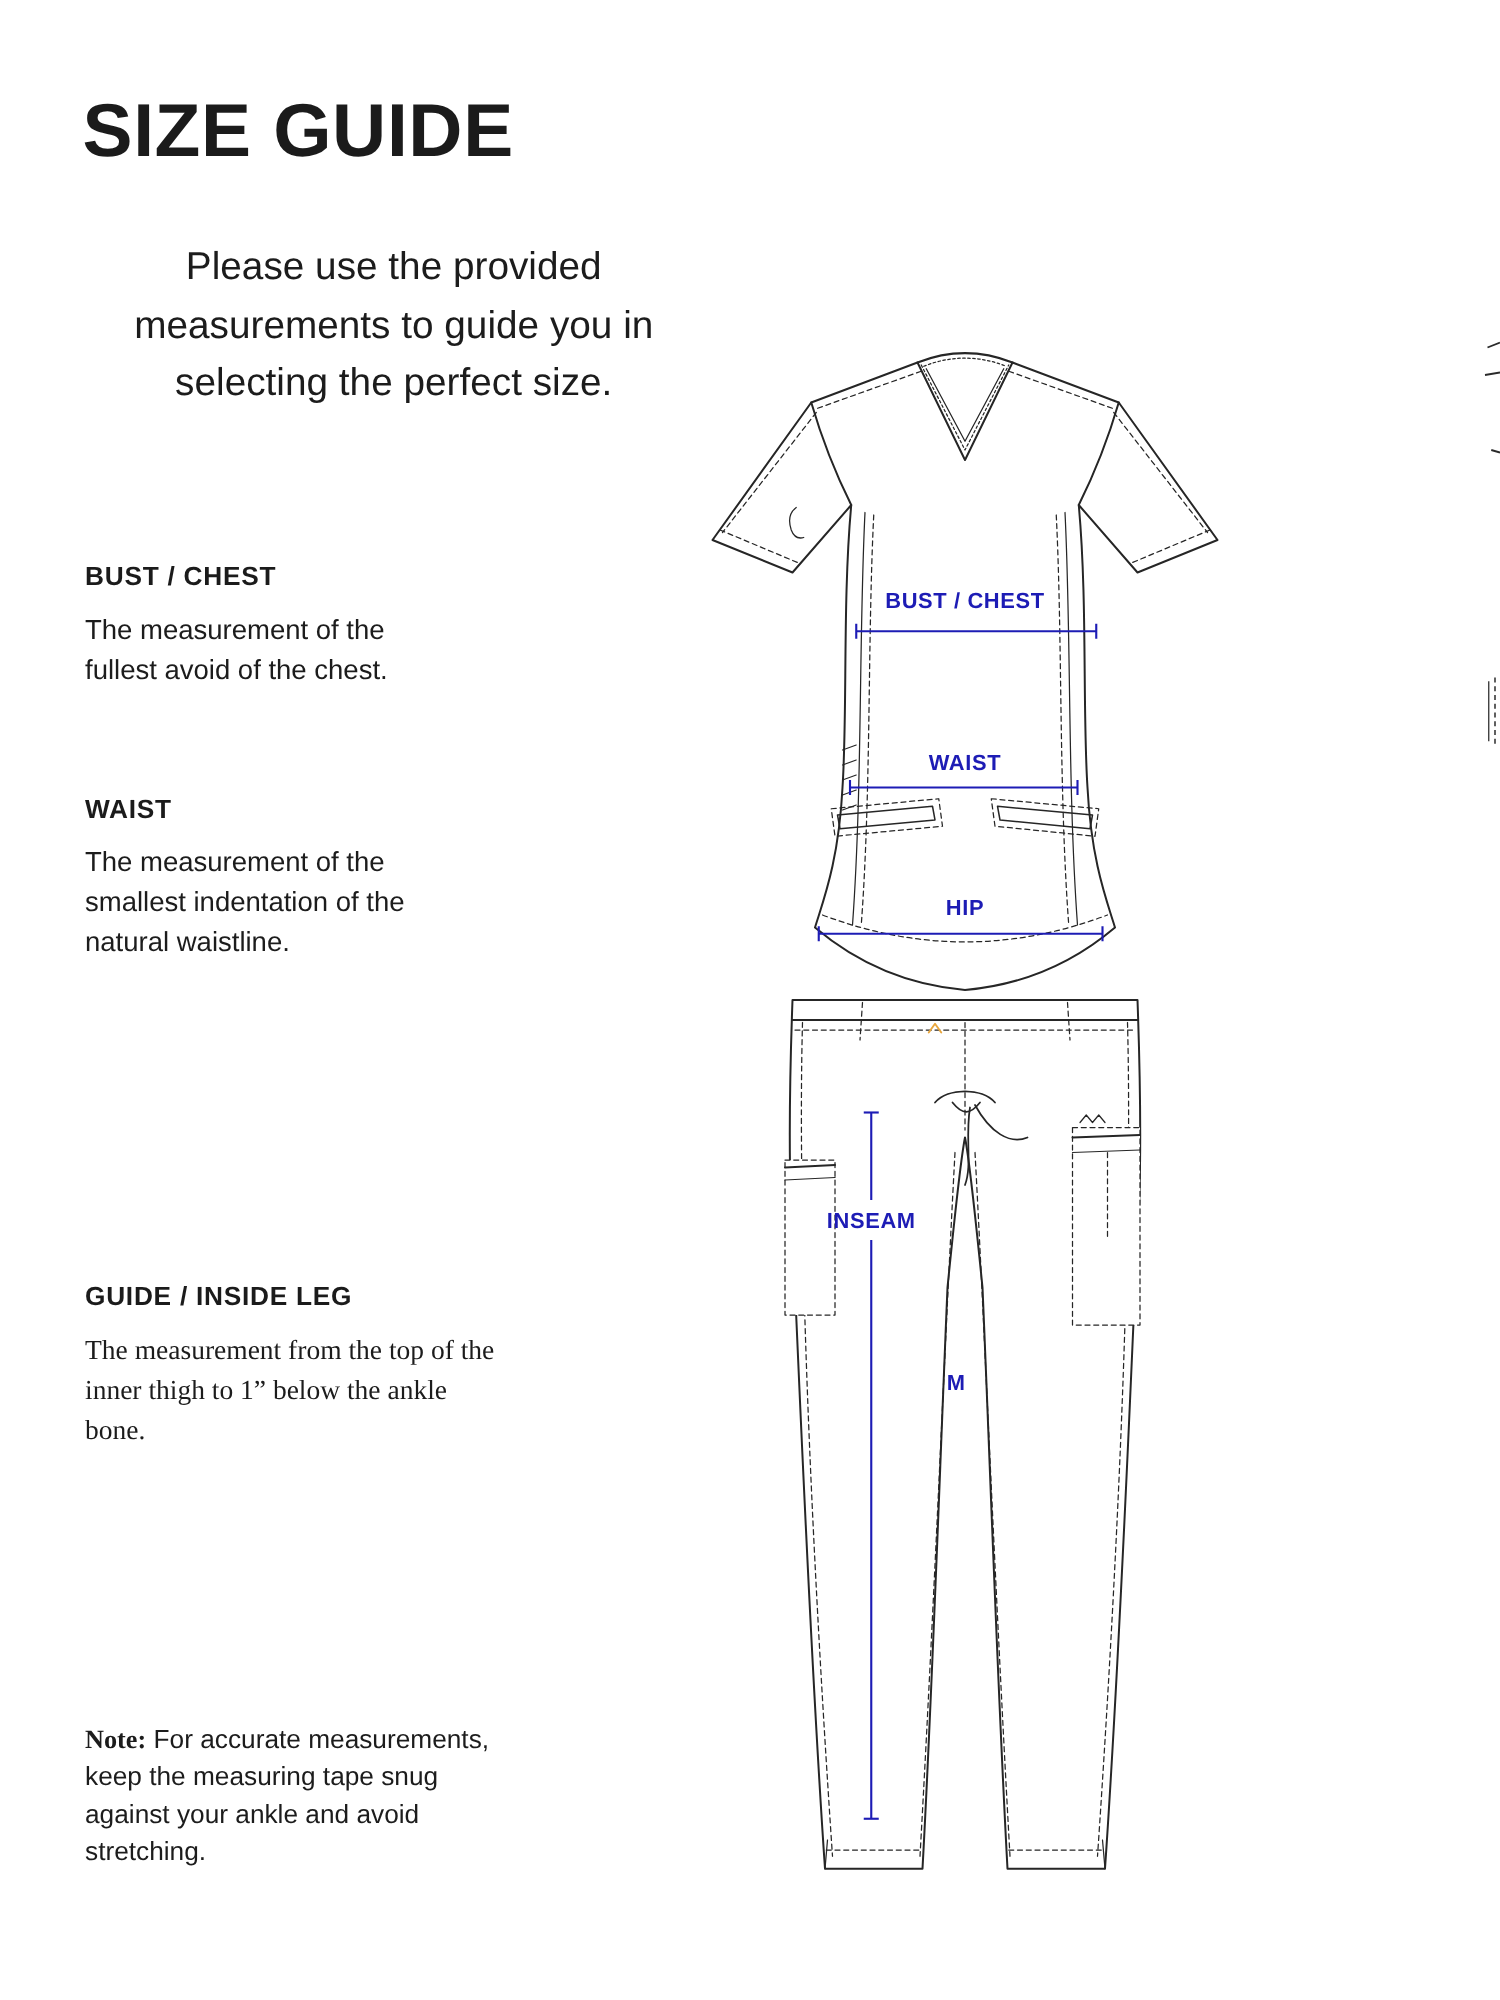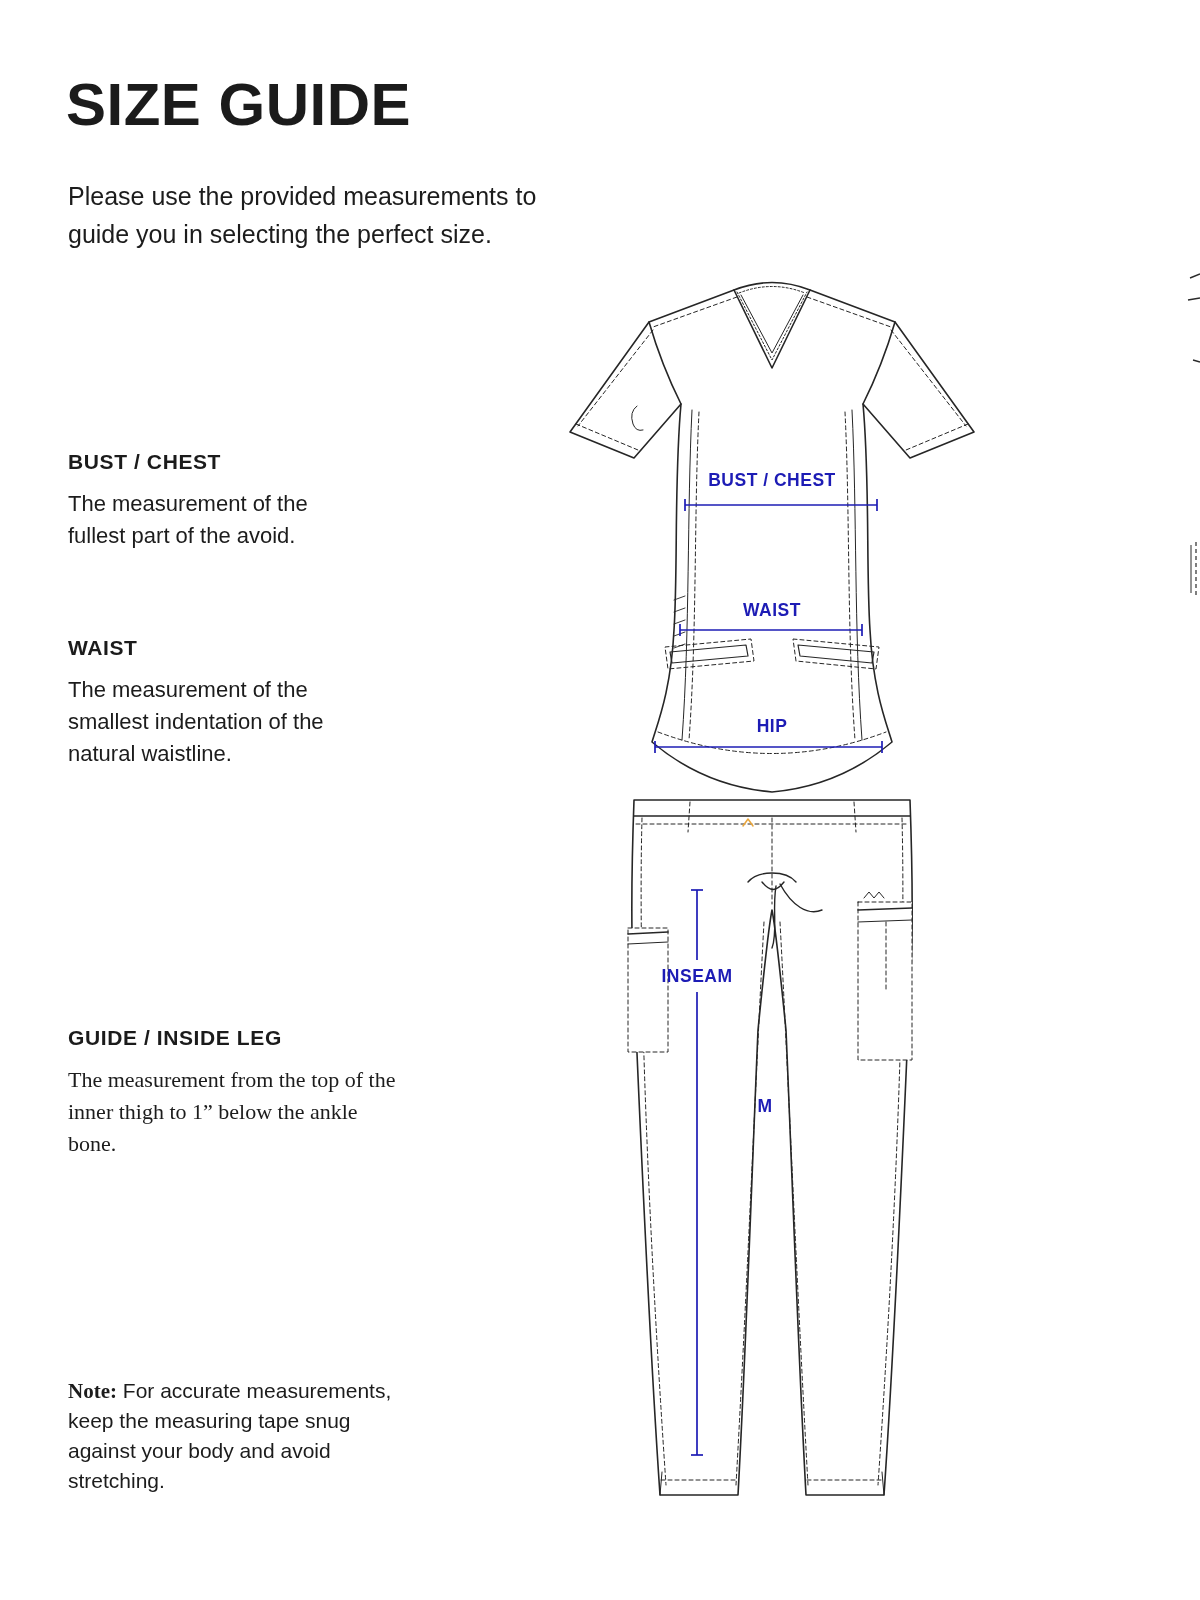--- a/index.html
+++ b/index.html
@@ -6,22 +6,22 @@
   body{
     width:1200px;height:1600px;position:relative;background:#ffffff;
     font-family:"Liberation Sans", sans-serif;color:#1d1d1d;overflow:hidden;
   }
   .page{position:absolute;inset:0;padding-left:32px;}
   h1.title{
     position:absolute;left:66px;top:70px;margin:0;
     font-size:60px;font-weight:bold;letter-spacing:0.5px;color:#1b1b1b;
   }
   p.intro{
-    position:absolute;left:68px;top:178px;margin:0;width:470px;
-    font-size:25px;line-height:1.5;color:#1c1c1c;
+    position:absolute;left:68px;top:178px;margin:12px;width:470px;
+    font-size:31px;line-height:1.5;color:#1c1c1c;text-align:center;
   }
   section.sec{position:absolute;left:68px;margin:0;}
   section.sec h2{
     margin:0;font-size:21px;font-weight:bold;letter-spacing:0.6px;color:#1b1b1b;
   }
   section.sec p{
     margin:14px 0 0 0;font-size:22px;line-height:1.45;color:#1c1c1c;
   }
   .s0{top:450px;} .s0 p{width:300px;}
   .s1{top:636px;} .s1 p{width:310px;}
@@ -40,35 +40,35 @@
 <body>
 
 <div class="page">
 
   <h1 class="title">SIZE GUIDE</h1>
 
   <p class="intro">Please use the provided measurements to guide you in selecting the perfect size.</p>
 
   <section class="sec s0">
     <h2>BUST / CHEST</h2>
-    <p>The measurement of the fullest part of the avoid.</p>
+    <p>The measurement of the fullest avoid of the chest.</p>
   </section>
 
   <section class="sec s1">
     <h2>WAIST</h2>
     <p>The measurement of the smallest indentation of the natural waistline.</p>
   </section>
 
 
   <section class="sec s3">
     <h2>GUIDE / INSIDE LEG</h2>
     <p>The measurement from the top of the inner thigh to 1” below the ankle bone.</p>
   </section>
 
-  <p class="note"><strong>Note:</strong><span> For accurate measurements, keep the measuring tape snug against your body and avoid stretching.</span></p>
+  <p class="note"><strong>Note:</strong><span> For accurate measurements, keep the measuring tape snug against your ankle and avoid stretching.</span></p>
 
   <svg class="garment" width="470" height="1250" viewBox="0 0 470 1250">
 
     <g fill="none" stroke="#262626" stroke-width="1.6" stroke-linejoin="round" stroke-linecap="round">
       <path fill="#ffffff" d="M 94 530 L 370 530
            C 374 640 372 700 368 760
            C 362 900 354 1080 344 1225
            L 266 1225
            C 258 1080 252 900 246 760
            C 240 700 236 660 232 640

